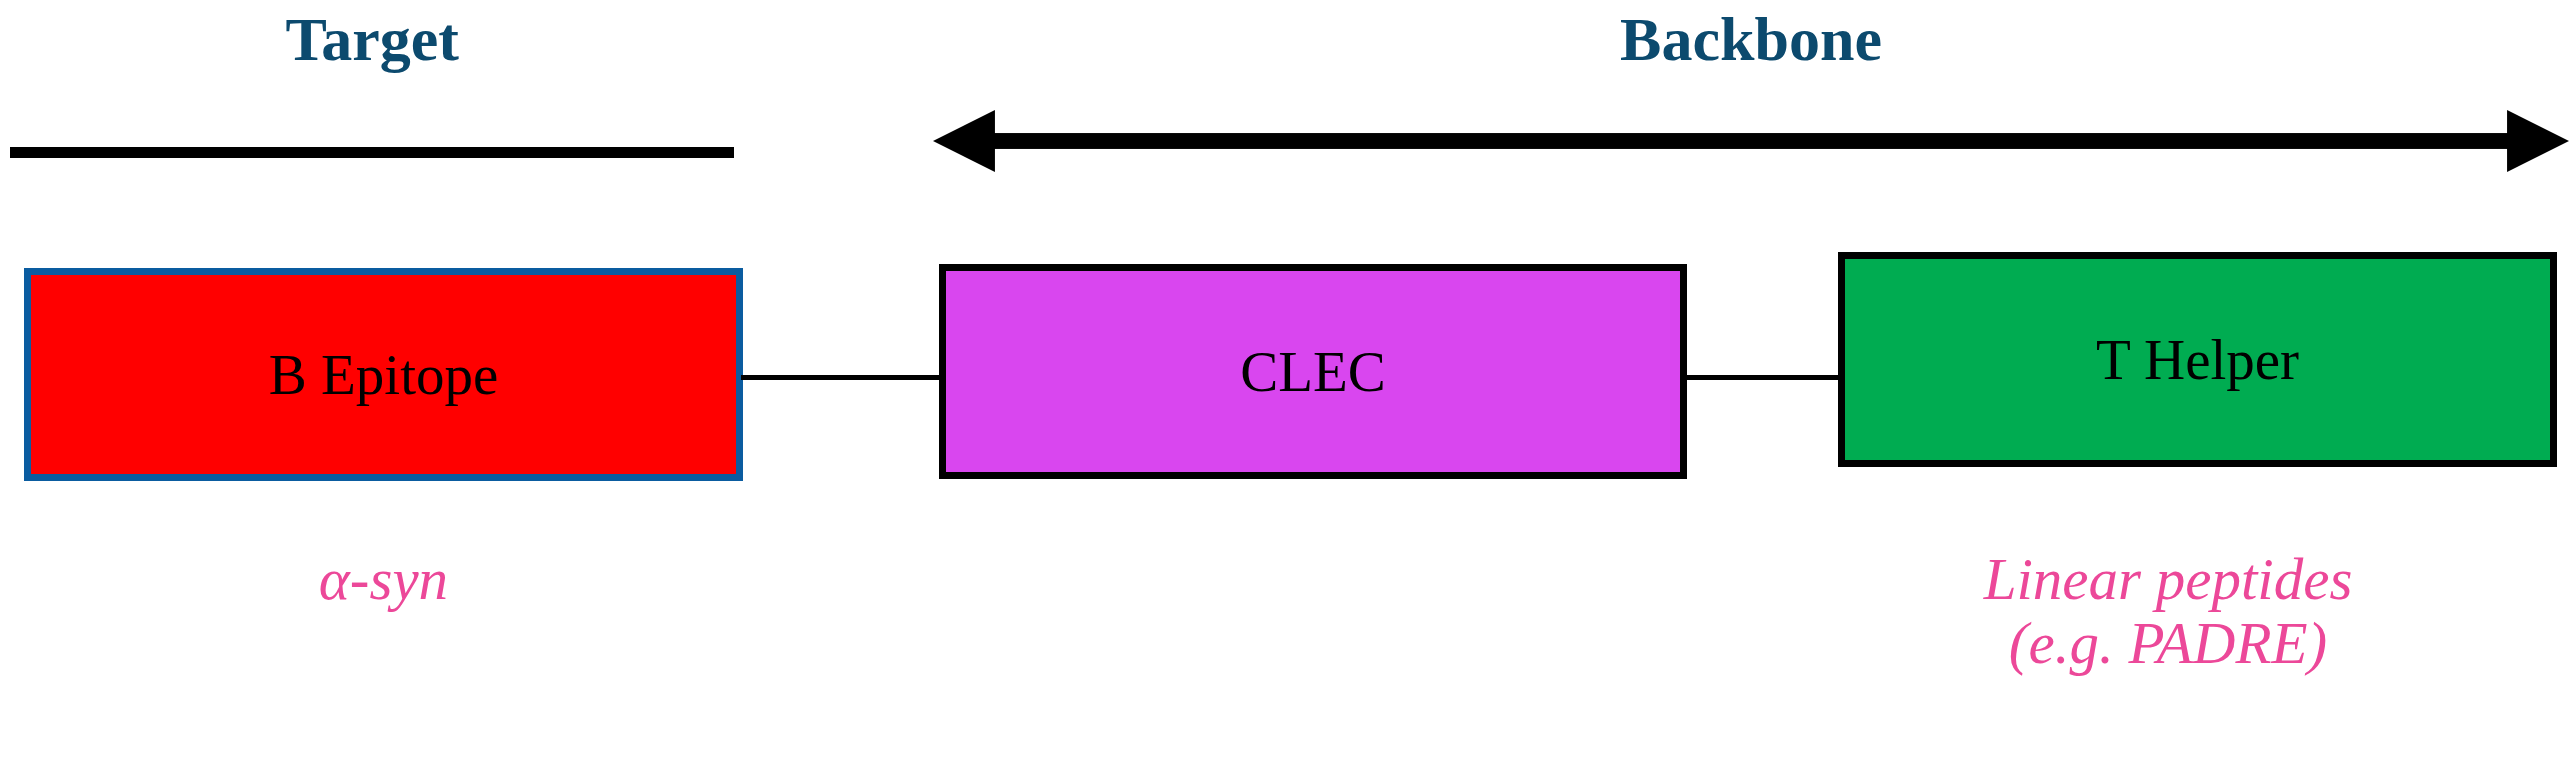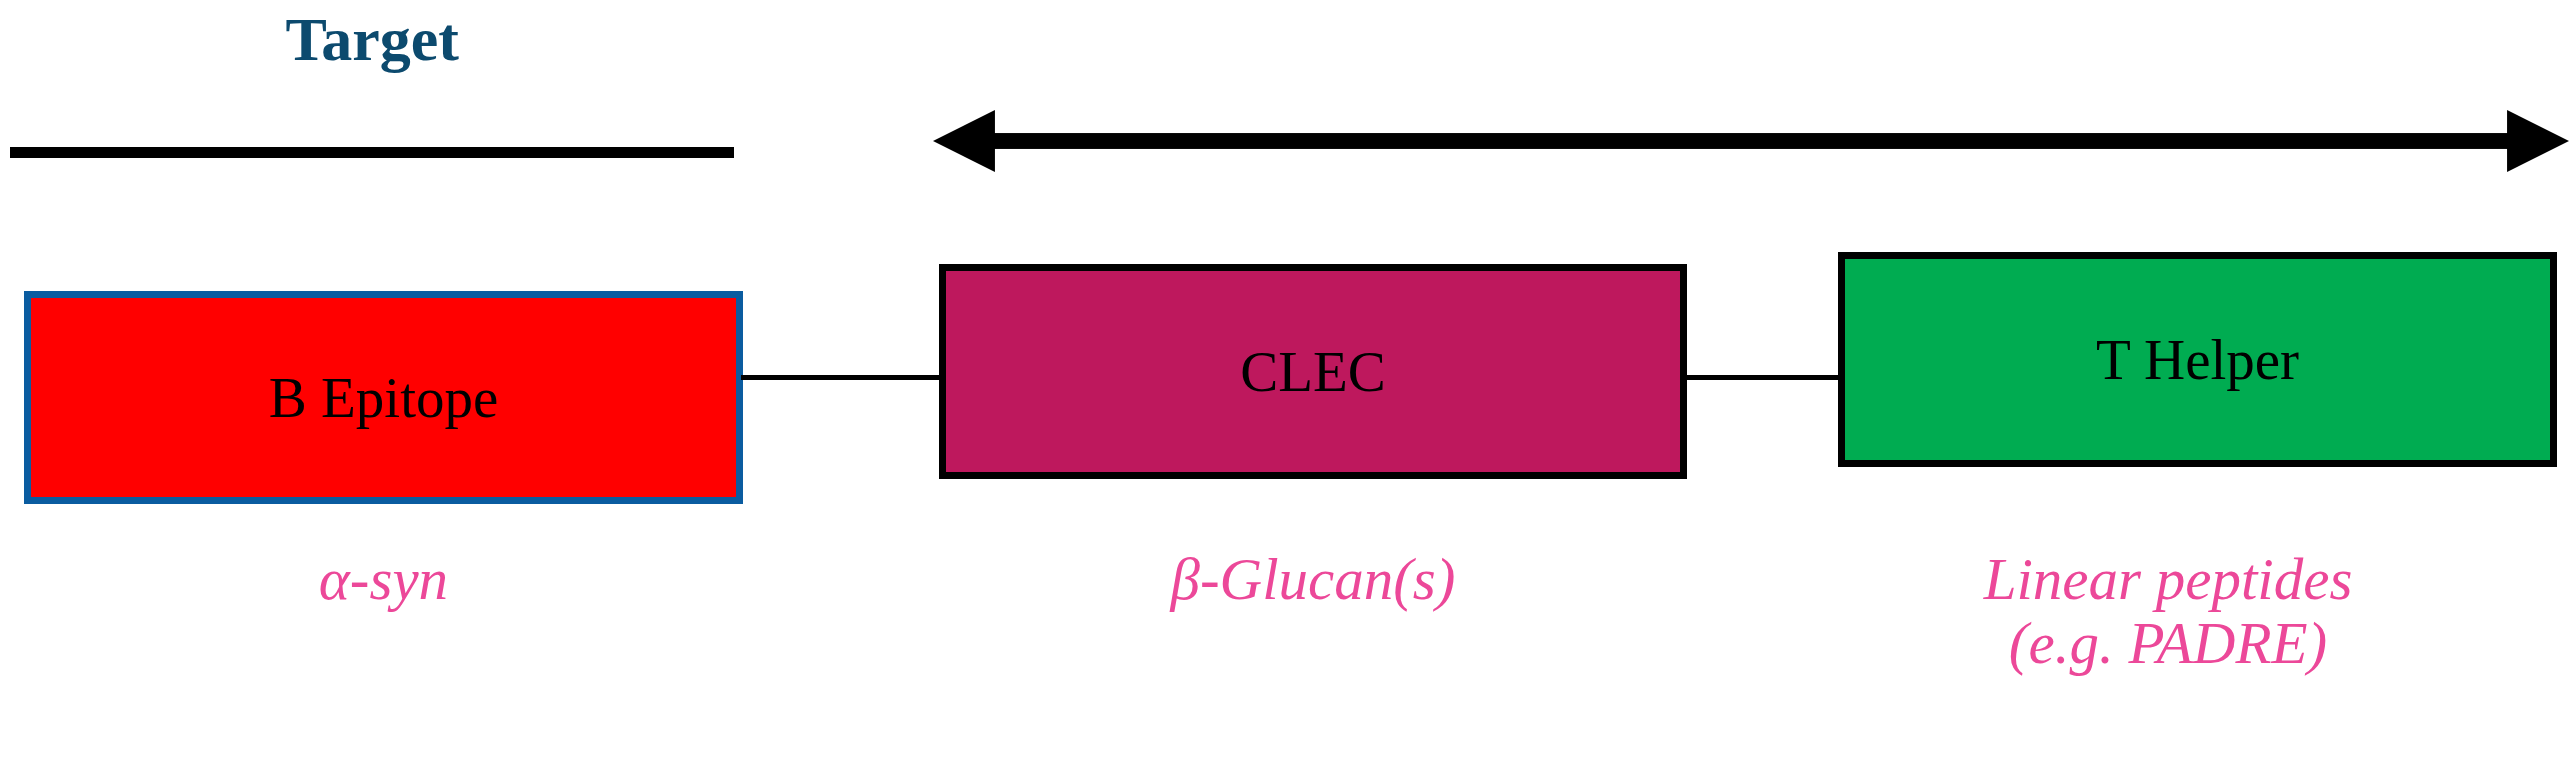--- a/index.html
+++ b/index.html
@@ -72,28 +72,27 @@
     color: #000000;
     white-space: nowrap;
   }
   #box-b-epitope {
     left: 24px;
     top: 268px;
     width: 719px;
     height: 213px;
     background: #ff0000;
     border: 7.1px solid #0a5ca0;
-    margin-top: 23px;
   }
   #box-clec {
     left: 939px;
     top: 264px;
     width: 748px;
     height: 215px;
-    background: #be185d;
+    background: #d946ef;
     border: 7.1px solid #000000;
   }
   #box-t-helper {
     left: 1838px;
     top: 252px;
     width: 719px;
     height: 215px;
     background: #00ac51;
     border: 7.1px solid #000000;
   }
@@ -136,20 +135,21 @@
   }
   .caption-line { display: block; }
 </style>
 </head>
 <body>
 
 <div id="canvas">
 
   <div class="section-label" id="target-label">Target</div>
 
+  <div class="section-label" id="backbone-label">Backbone</div>
 
   <div id="target-bar"></div>
 
   <div id="backbone-arrow">
     <svg viewBox="0 0 2060 78" preserveAspectRatio="none">
       <polygon points="0,39 78,0 78,78" fill="#000000"></polygon>
       <polygon points="2060,39 1982,0 1982,78" fill="#000000"></polygon>
       <rect x="70" y="29" width="1922" height="20" fill="#000000"></rect>
     </svg>
   </div>
@@ -167,23 +167,20 @@
   </div>
 
   <div class="connector" id="connector-left"></div>
 
   <div class="connector" id="connector-right"></div>
 
   <div class="caption" id="caption-b-epitope">
     <span class="caption-line">α-syn</span>
   </div>
 
-  <div class="caption" id="caption-clec">
-    <span class="caption-line">β-Glucan(s)</span>
-  </div>
 
   <div class="caption" id="caption-t-helper">
     <span class="caption-line">Linear peptides</span>
     <span class="caption-line">(e.g. PADRE)</span>
   </div>
 
 </div>
 
 
 </body></html>

